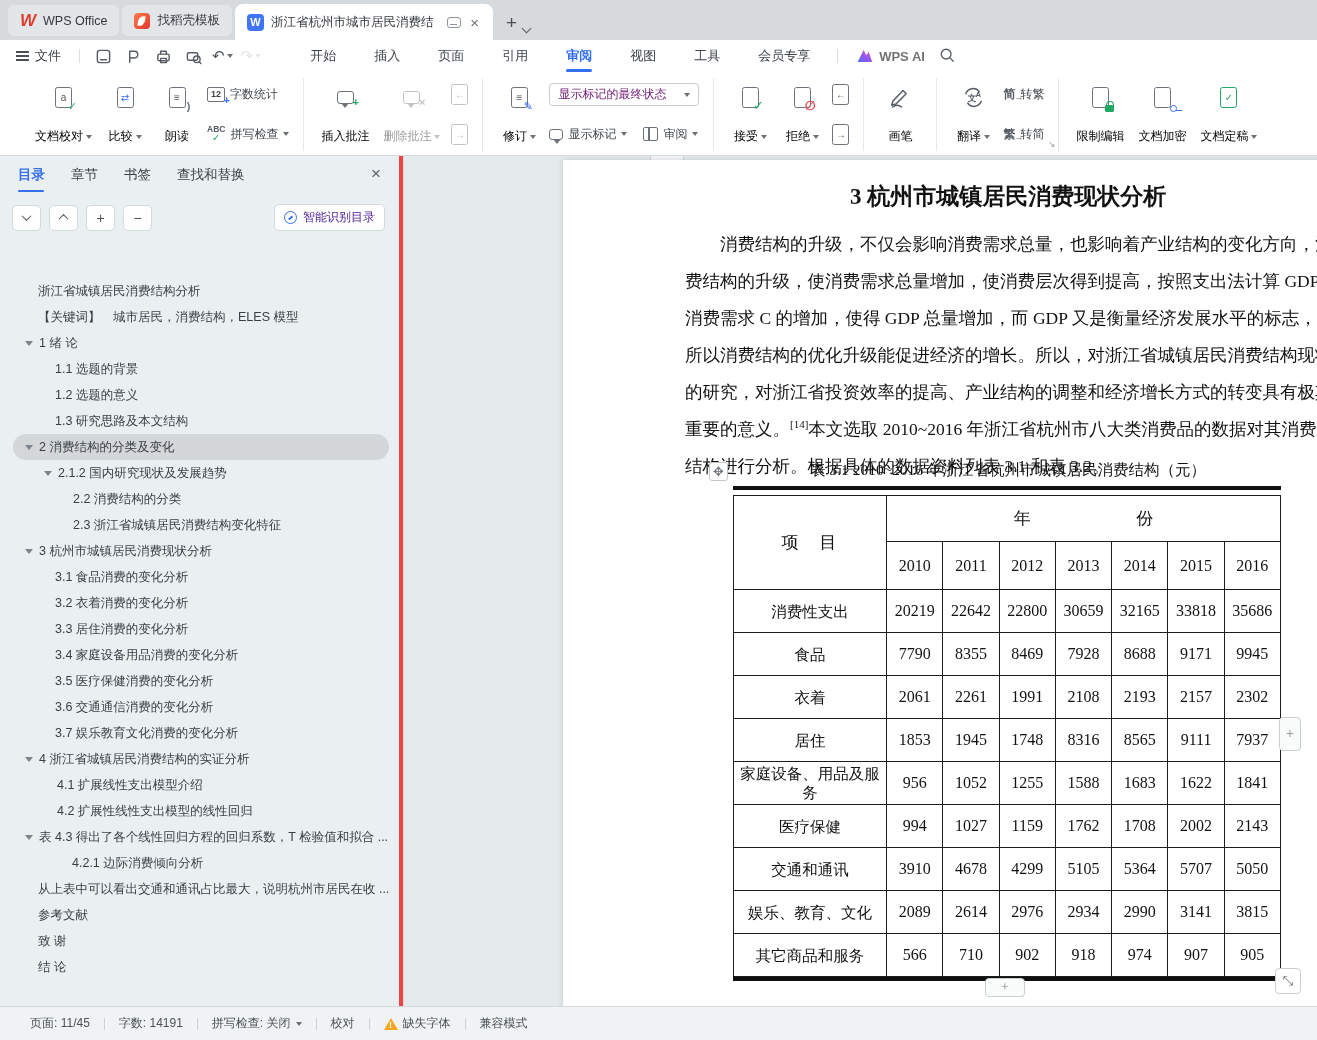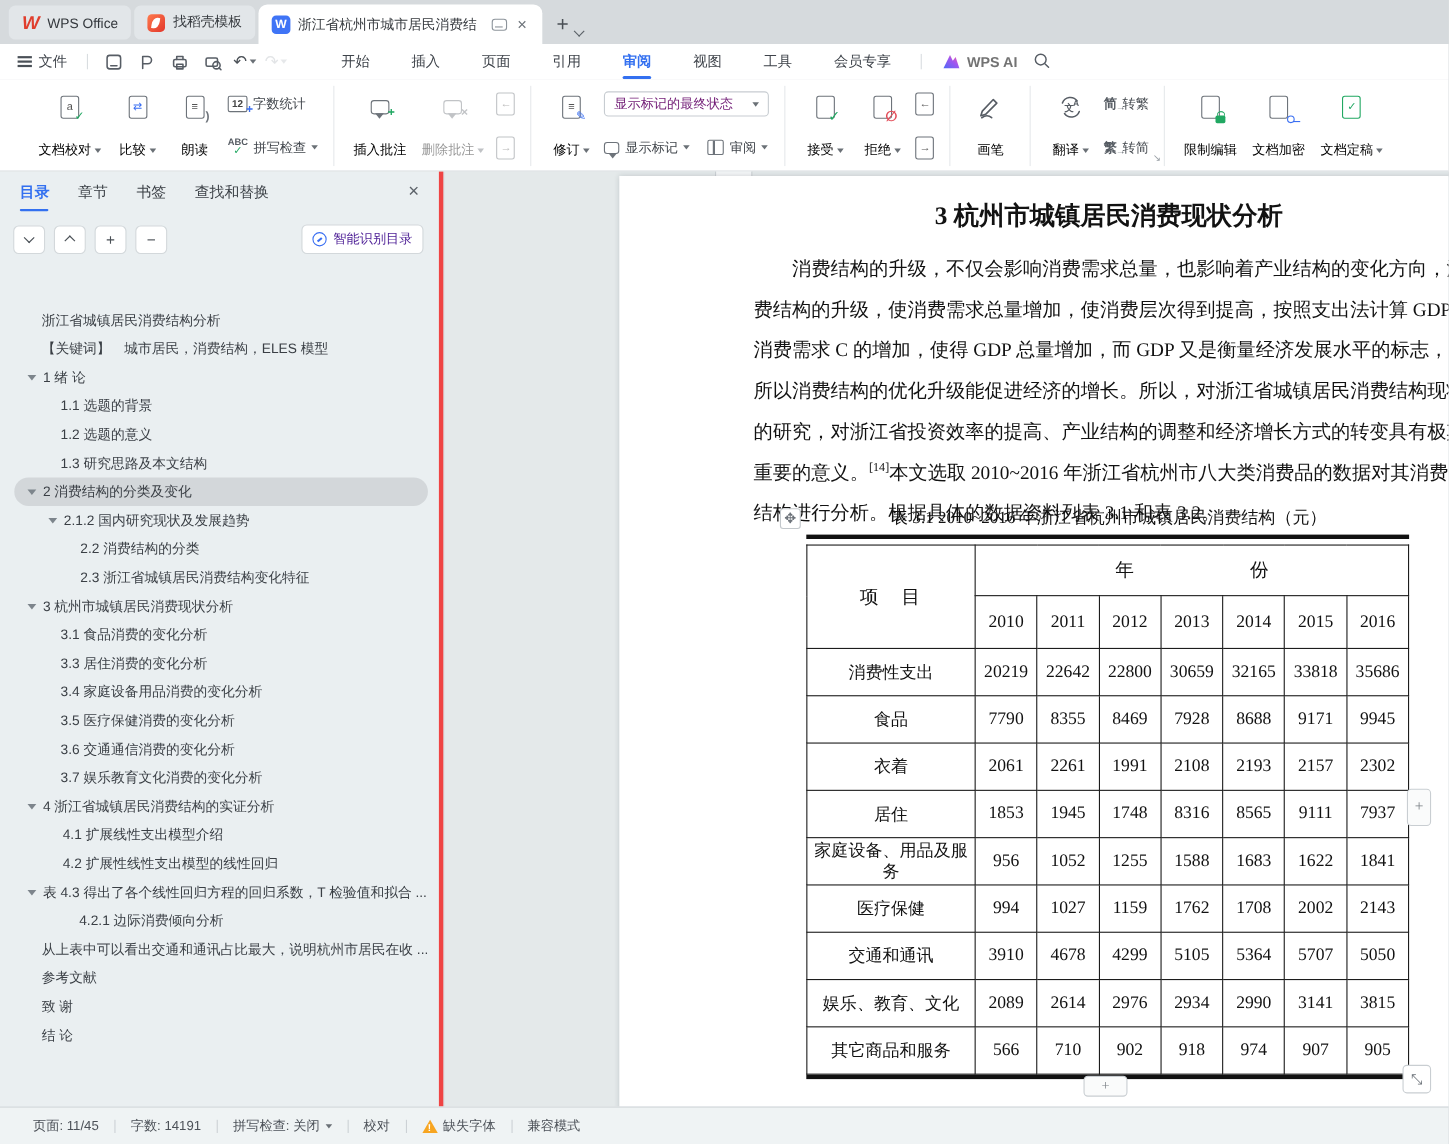--- a/index.html
+++ b/index.html
@@ -546,20 +546,23 @@
           <span>2.3 浙江省城镇居民消费结构变化特征</span>
         </div>
         <div class="toc-item" style="padding-left: 12px;">
           <span class="toc-arrow"></span>
           <span>3  杭州市城镇居民消费现状分析</span>
         </div>
         <div class="toc-item" style="padding-left: 42px;">
           <span>3.1 食品消费的变化分析</span>
         </div>
         <div class="toc-item" style="padding-left: 42px;">
+          <span>3.2 衣着消费的变化分析</span>
+        </div>
+        <div class="toc-item" style="padding-left: 42px;">
           <span>3.3 居住消费的变化分析</span>
         </div>
         <div class="toc-item" style="padding-left: 42px;">
           <span>3.4 家庭设备用品消费的变化分析</span>
         </div>
         <div class="toc-item" style="padding-left: 42px;">
           <span>3.5 医疗保健消费的变化分析</span>
         </div>
         <div class="toc-item" style="padding-left: 42px;">
           <span>3.6 交通通信消费的变化分析</span>

